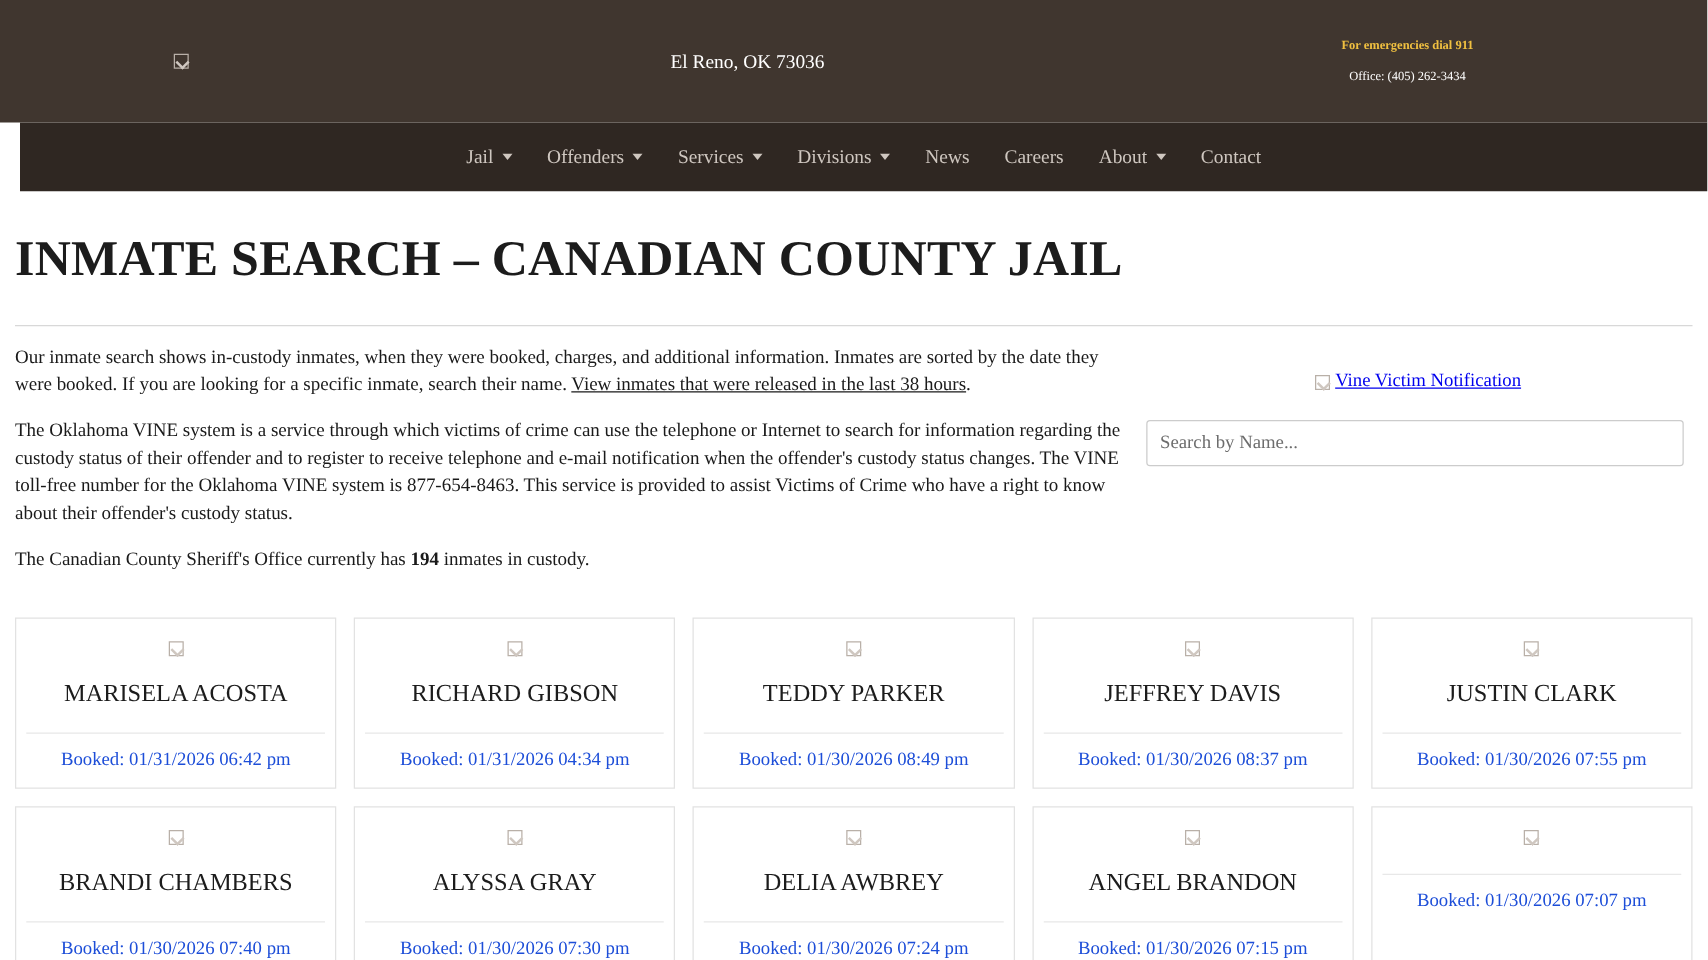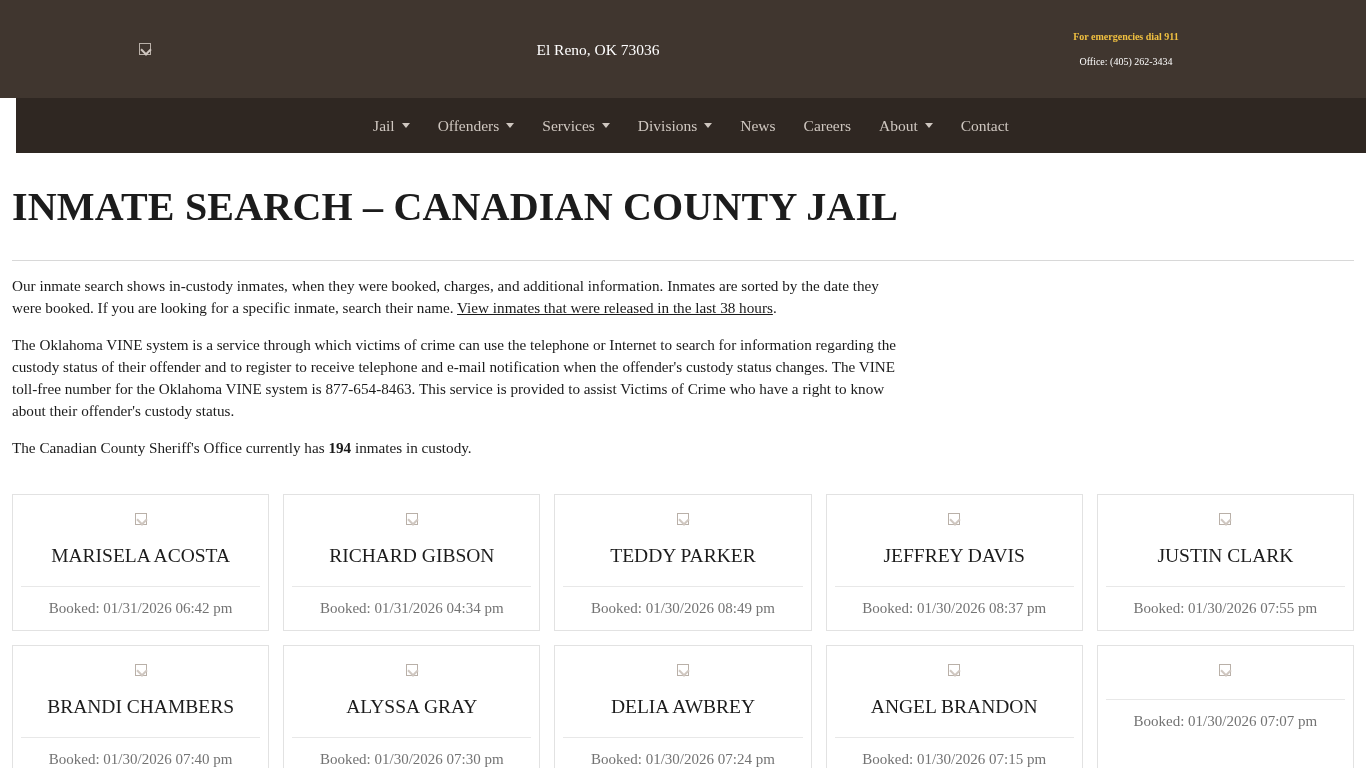--- a/index.html
+++ b/index.html
@@ -172,21 +172,21 @@
     justify-content: center;
   }
   .card-name {
     font-size: 19.5px;
     color: #1c1c1c;
     margin-top: 16px;
     white-space: nowrap;
   }
   .card-booked {
     font-size: 15px;
-    color: #737373;
+    color: #1d4ed8;
     border-top: 1px solid #e8e8e8;
     margin-top: 19px;
     padding: 13px 0;
   }
 </style>
 </head>
 <body>
 
 <div class="topbar">
   <div class="logo-slot">
@@ -242,20 +242,26 @@
   <div class="cols">
     <div class="left-col">
       <p class="para">
         <span>Our inmate search shows in-custody inmates, when they were booked, charges, and additional information. Inmates are sorted by the date they were booked. If you are looking for a specific inmate, search their name. </span><a href="#">View inmates that were released in the last 38 hours</a><span>.</span>
       </p>
       <p class="para">The Oklahoma VINE system is a service through which victims of crime can use the telephone or Internet to search for information regarding the custody status of their offender and to register to receive telephone and e-mail notification when the offender's custody status changes. The VINE toll-free number for the Oklahoma VINE system is 877-654-8463. This service is provided to assist Victims of Crime who have a right to know about their offender's custody status.</p>
       <p class="para">
         <span>The Canadian County Sheriff's Office currently has </span><b>194</b><span> inmates in custody.</span>
       </p>
     </div>
+    <div class="right-col">
+      <a class="vine-link" href="#">
+        <span class="broken-img"></span><span>Vine Victim Notification</span>
+      </a>
+      <input class="search-input" type="text" placeholder="Search by Name..." style="">
+    </div>
   </div>
 
   <div class="grid" id="inmate-grid">
       <div class="card">
         <div class="card-photo">
           <span class="broken-img"></span>
         </div>
         <div class="card-name">MARISELA ACOSTA</div>
         <div class="card-booked">Booked: 01/31/2026 06:42 pm</div>
       </div>

